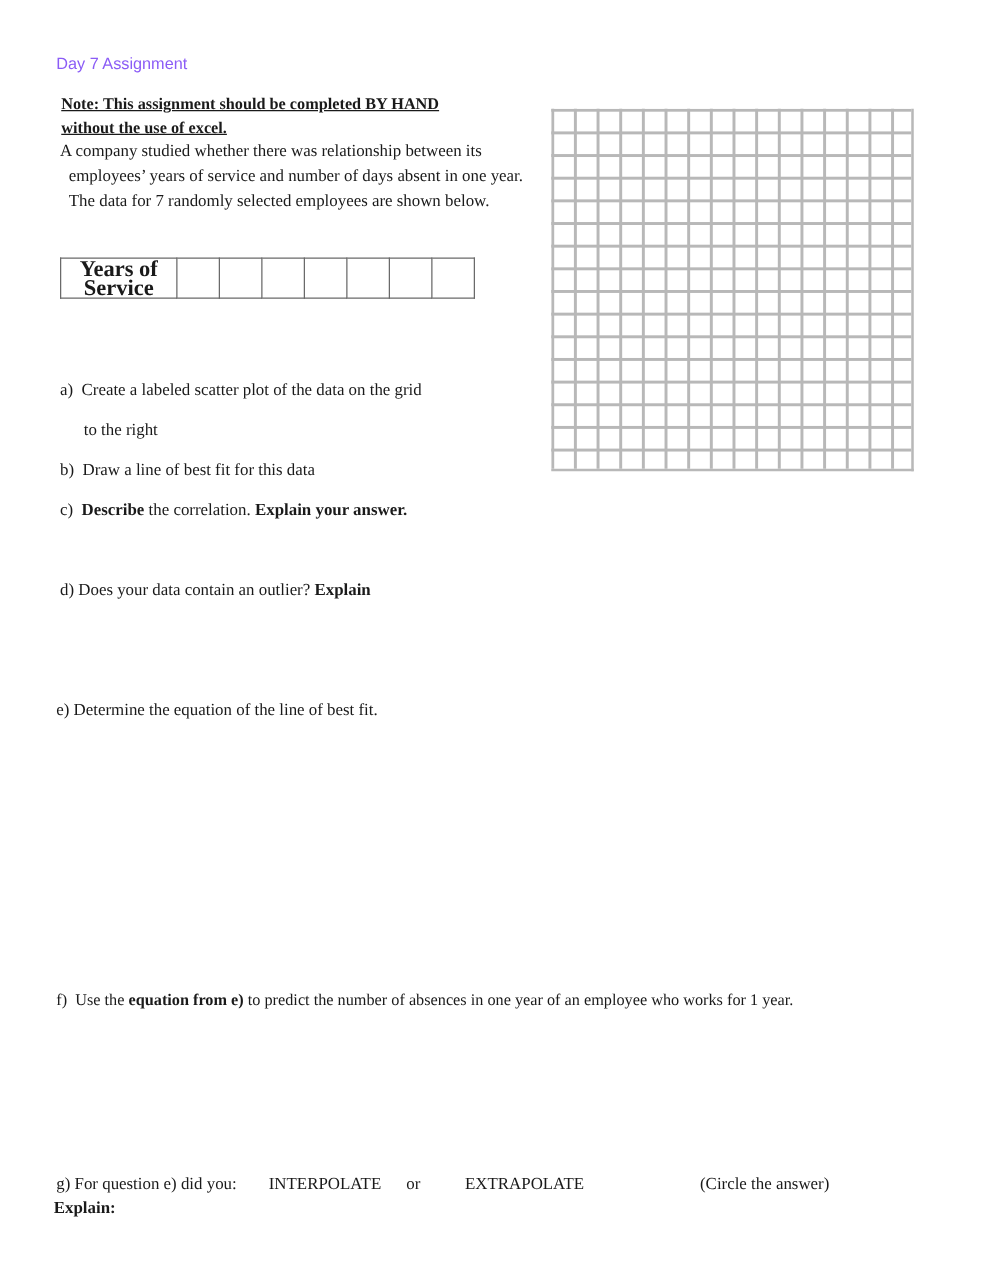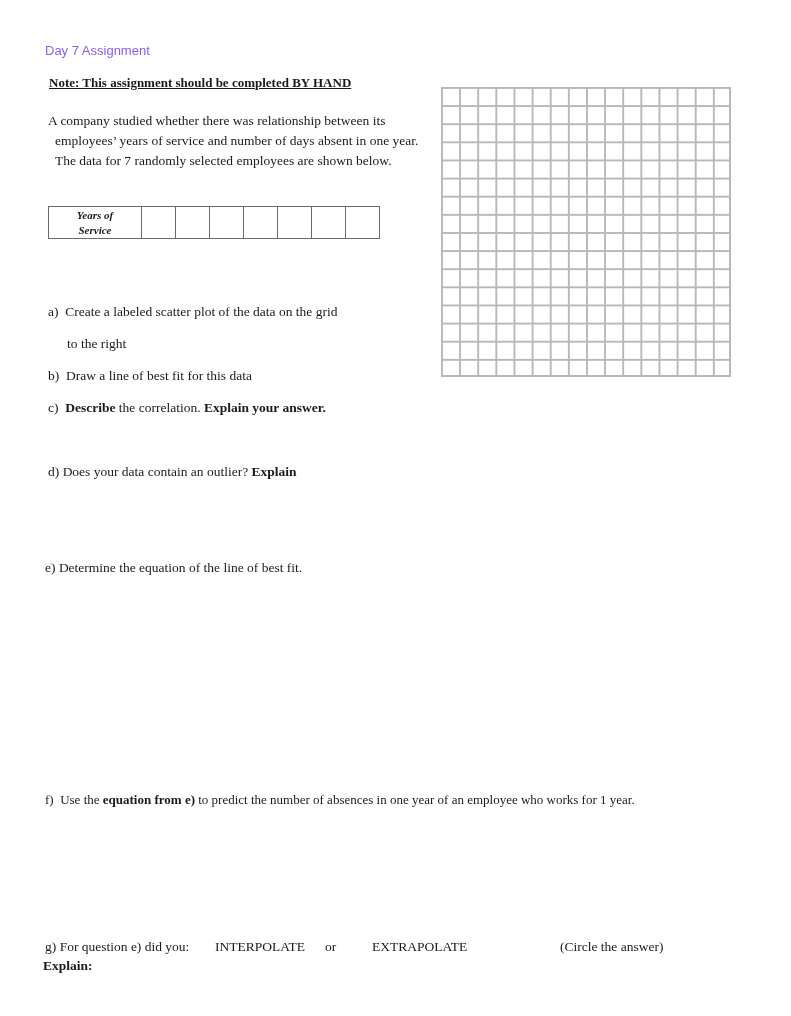--- a/index.html
+++ b/index.html
@@ -8,21 +8,21 @@
     .sans { font-family: "Liberation Sans", "DejaVu Sans", sans-serif; }
     .serif { font-family: "Liberation Serif", "DejaVu Serif", serif; }
 
     #page-title { left: 45px; top: 43px; font-size: 13px; color: #8b5cf6; }
 
     #note { left: 49px; top: 73px; font-size: 13px; font-weight: bold; text-decoration: underline; line-height: 19px; width: 380px; }
 
     #intro { left: 48px; top: 111px; font-size: 13.5px; line-height: 20px; width: 370px; text-indent: -7px; padding-left: 7px; }
 
     table#data-table {
-      left: 48px; top: 206px; border-collapse: collapse; font-size: 11px; font-style: italic;
+      left: 48px; top: 206px; border-collapse: collapse; font-size: 18px;
     }
     #data-table td { border: 1.5px solid #6a6a6a; height: 31px; width: 33px; padding: 0; }
     #data-table td.hdr { width: 92px; text-align: center; font-weight: bold; line-height: 15px; }
 
     .q { font-size: 13.5px; line-height: 18px; white-space: nowrap; font-family: Liberation Serif, serif; }
     .q b { font-weight: bold; }
 
     #grid {
       left: 441px; top: 87px; width: 290px; height: 290px;
       border-right: 2px solid #b8b8b8; border-bottom: 2px solid #b8b8b8;
@@ -33,20 +33,21 @@
       box-sizing: border-box;
     }
   </style>
 </head>
 <body>
 
 <div id="page-title" class="abs sans">Day 7 Assignment</div>
 
 <div id="note" class="abs serif">
   <div>Note: This assignment should be completed BY HAND</div>
+  <div>without the use of excel.</div>
 </div>
 
 <div id="intro" class="abs serif">A company studied whether there was relationship between its employees’ years of service and number of days absent in one year. The data for 7 randomly selected employees are shown below.</div>
 
 <table id="data-table" class="abs serif">
   <tbody>
       <tr>
     <td class="hdr">
       <div>Years of</div>
       <div>Service</div>

